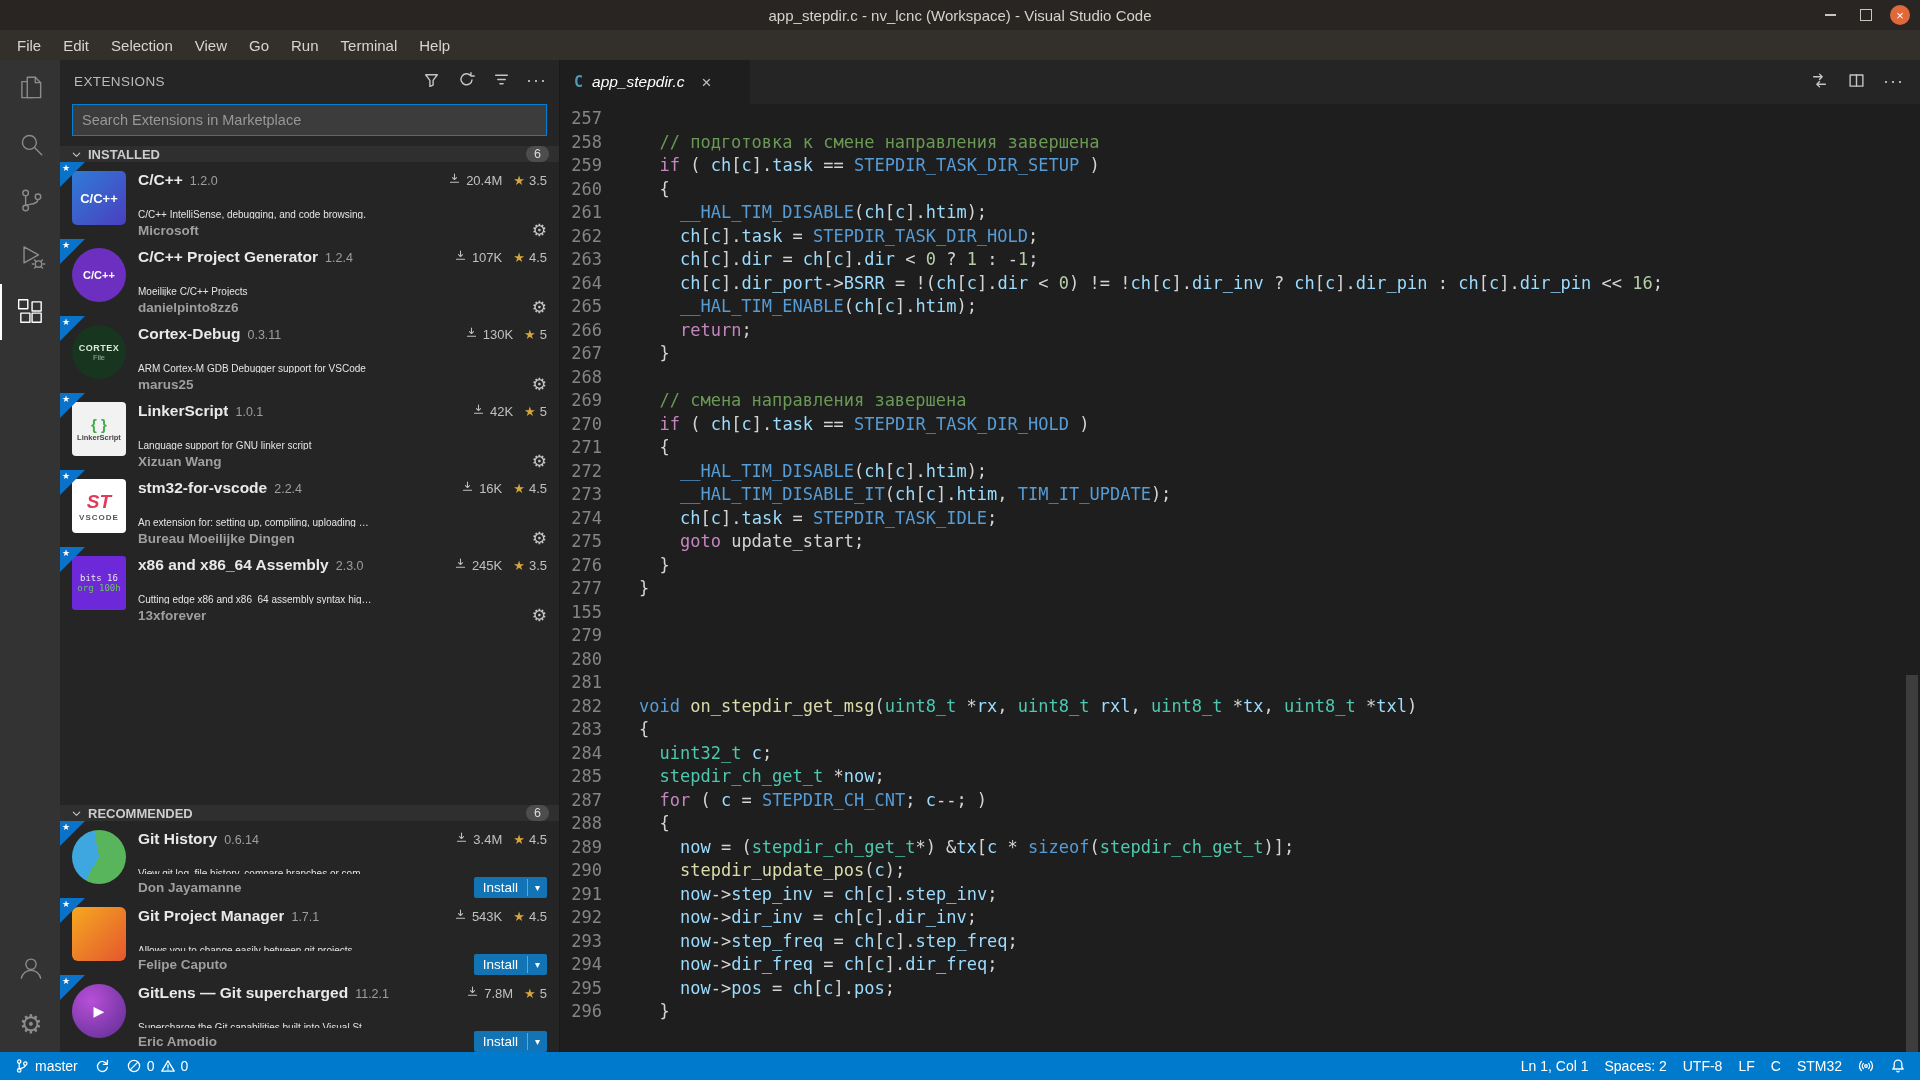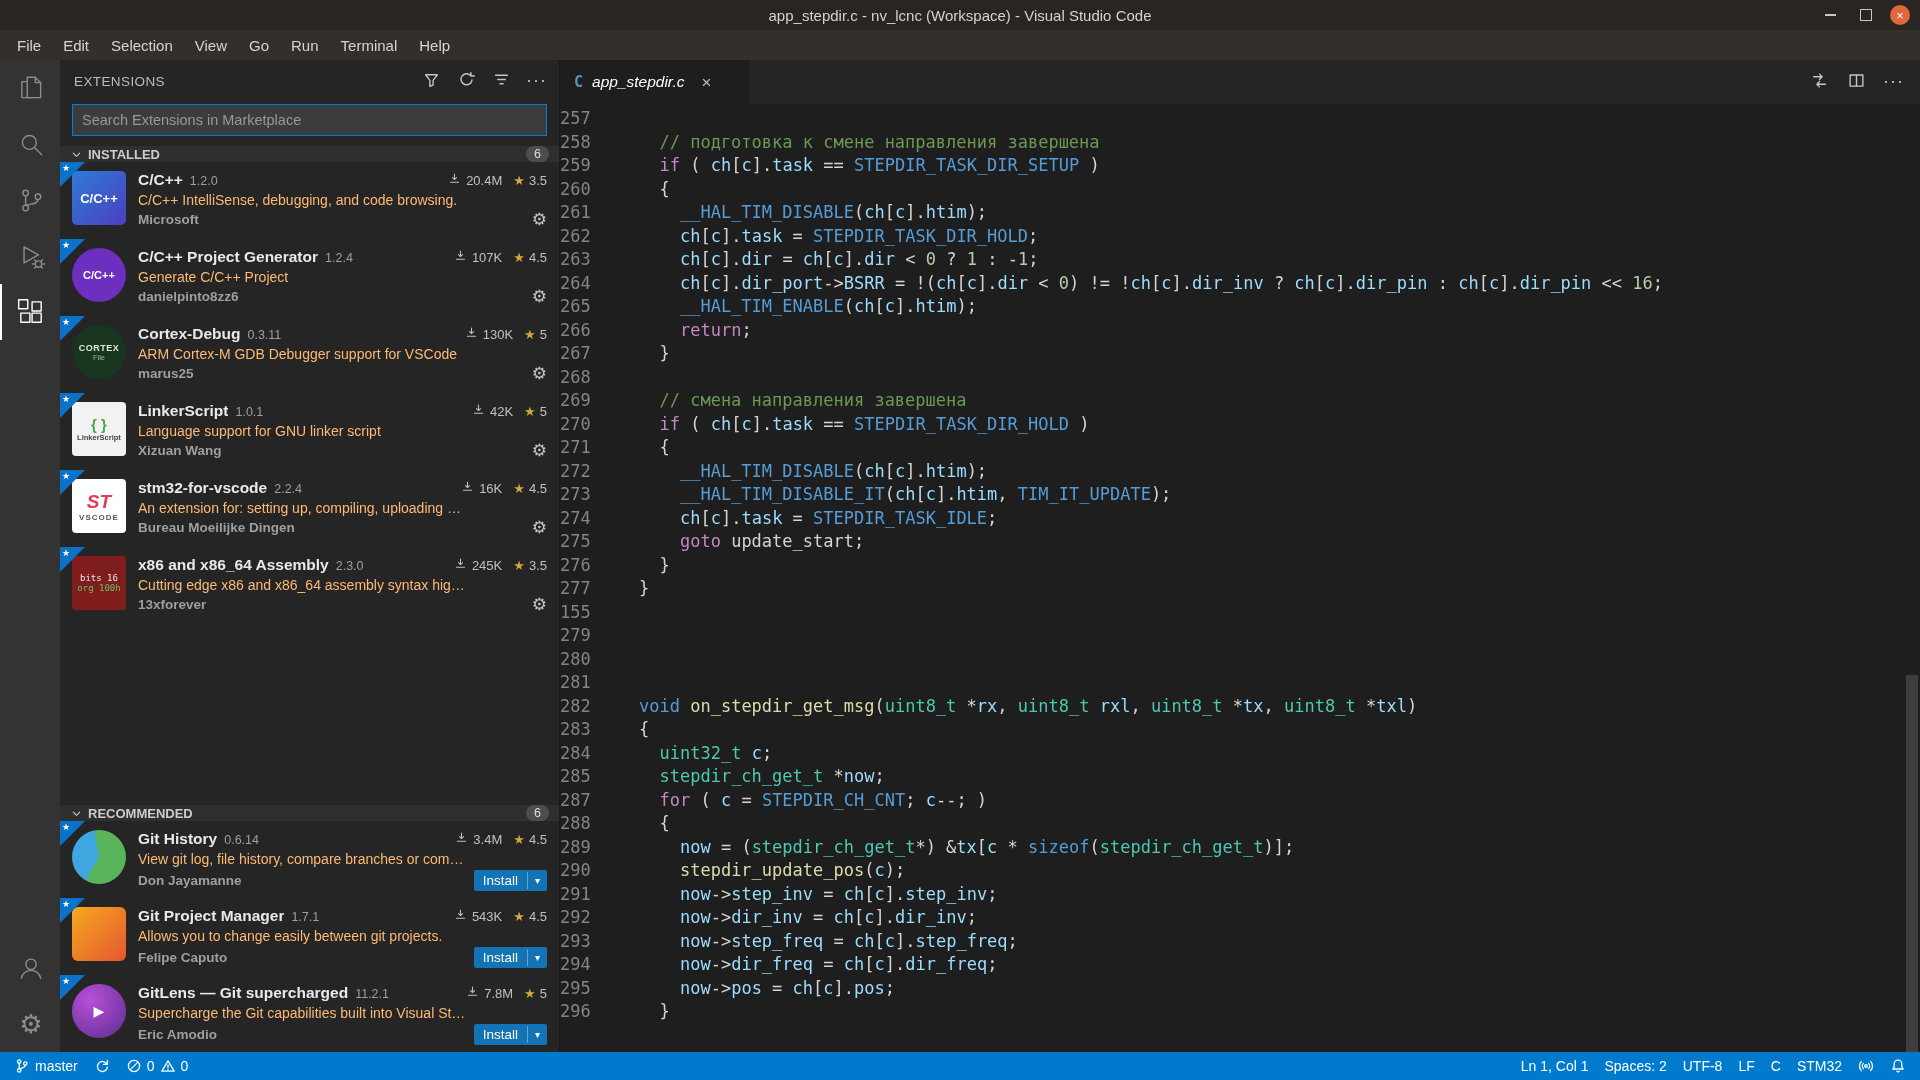--- a/index.html
+++ b/index.html
@@ -68,21 +68,21 @@
   .ext-body{flex:1;min-width:0;display:flex;flex-direction:column}
   .row1{display:flex;align-items:baseline;gap:7px}
   .ext-name{color:#e9e9e9;font-size:15.5px;font-weight:bold;white-space:nowrap;overflow:hidden;
     text-overflow:ellipsis;min-width:0;flex:0 1 auto}
   .ext-version{color:#9e9e9e;font-size:12.5px;flex:0 0 auto}
   .meta{margin-left:auto;display:flex;gap:4px;align-items:center;color:#c0c0c0;font-size:13px;
     white-space:nowrap;flex:0 0 auto}
   .meta .dl-ic{color:#c0c0c0;margin-right:1px}
   .meta .star{color:#d6a53c;margin-left:7px}
   .meta .star::before{content:'\2605'}
-  .desc{color:#fdba74;font-size:14px;margin-top:3px;white-space:nowrap;overflow:hidden;
+  .desc{color:#e5e5e5;font-size:10px;margin-top:20px;white-space:nowrap;overflow:hidden;
     text-overflow:ellipsis}
   .row3{display:flex;align-items:center;margin-top:3px}
   .publisher{color:#9f9f9f;font-size:13.5px;font-weight:bold}
   .gear{margin-left:auto;color:#c5c5c5;font-size:17px;line-height:1}
   .install{margin-left:auto;display:flex;align-items:center;background:#1374b5;color:#fff;
     font-size:13.5px;border-radius:2px;overflow:hidden}
   .install .lbl{padding:3px 9px}
   .install .chev{padding:3px 7px;border-left:1px solid rgba(255,255,255,.35);font-size:10px}
   .install .chev::after{content:'\25BE'}
 
@@ -93,41 +93,41 @@
   .ico-cpp-project-generator .l0{color:#fff;font-weight:bold;font-size:11px}
   .ico-cortex-debug{background:#17351f;border-radius:50%}
   .ico-cortex-debug .l0{color:#d8ecd8;font-size:9px;font-weight:bold;letter-spacing:.5px}
   .ico-cortex-debug .l1{color:#8fbf8f;font-size:7.5px}
   .ico-linkerscript{background:#f2f2f2;border-radius:4px}
   .ico-linkerscript .l0{color:#3fae49;font-size:15px;font-weight:bold}
   .ico-linkerscript .l1{color:#444;font-size:7.5px;font-weight:bold}
   .ico-stm32{background:#ffffff;border-radius:4px}
   .ico-stm32 .l0{color:#e23b57;font-size:19px;font-weight:bold;font-style:italic}
   .ico-stm32 .l1{color:#555;font-size:8px;font-weight:bold;letter-spacing:1px}
-  .ico-x86-assembly{background:#7f1d1d;border-radius:3px;font-family:"DejaVu Sans Mono",monospace}
+  .ico-x86-assembly{background:#6d28d9;border-radius:3px;font-family:"DejaVu Sans Mono",monospace}
   .ico-x86-assembly .l0{color:#e8e8e8;font-size:9px}
   .ico-x86-assembly .l1{color:#69c25f;font-size:9px}
   .ico-git-history{background:conic-gradient(from 210deg,#3fa7e0 0 140deg,#58b55c 140deg 360deg);
     border-radius:50%}
   .ico-git-project-manager{background:linear-gradient(135deg,#f6a821,#e4572e);border-radius:6px}
   .ico-gitlens{background:radial-gradient(circle at 35% 30%,#b84fd8,#5c2d91);border-radius:50%}
   .ico-gitlens::after{content:'\25B6';color:#fff;font-size:14px}
 
   
   .editor{flex:1;display:flex;flex-direction:column;min-width:0;background:#1e1e1e;position:relative}
   .tabbar{flex:0 0 44px;background:#252526;display:flex;align-items:stretch}
   .tab{background:#1e1e1e;display:flex;align-items:center;gap:9px;padding:0 14px;min-width:190px}
   .tab-lang{color:#519aba;font-weight:bold;font-size:15px;font-family:"DejaVu Sans Mono",monospace}
   .tab-label{color:#ffffff;font-size:15.5px;font-style:italic}
   .tab-close{color:#c0c0c0;font-size:17px;margin-left:8px;line-height:1}
   .tab-actions{margin-left:auto;display:flex;align-items:center;gap:20px;padding-right:18px;color:#c5c5c5}
   .code-area{flex:1;overflow:hidden;padding-top:3px;position:relative;
     font-family:"DejaVu Sans Mono",monospace;font-size:17px;line-height:23.5px}
   .code-line{display:flex;white-space:pre}
-  .ln{width:64px;flex:0 0 64px;text-align:left;padding-right:22px;color:#858585}
+  .ln{width:64px;flex:0 0 64px;text-align:right;padding-right:22px;color:#858585}
   .lc{flex:1;padding-left:15px}
   .scroll-thumb{position:absolute;right:2px;top:62%;width:12px;height:38%;background:rgba(121,121,121,.35)}
 
   
   .statusbar{flex:0 0 28px;background:#007acc;display:flex;align-items:center;color:#fff;
     font-size:14px;padding:0 6px}
   .sb-seg{display:flex;align-items:center;gap:5px;padding:0 8px;height:100%}
   .sb-right{margin-left:auto;display:flex;height:100%;align-items:center}
 </style>
 </head>
@@ -297,21 +297,21 @@
                     <span class="dl-ic"><span class="icon icon-13">
                         <svg viewBox="0 0 16 16" fill="none" stroke="currentColor" stroke-width="1.3" stroke-linecap="round" stroke-linejoin="round">
                           <path d="M8 2.5v6.5M5.5 6.8 8 9.3l2.5-2.5M3 12.5h10"></path>
                         </svg>
                       </span></span>
                     <span>107K</span>
                     <span class="star"></span>
                     <span>4.5</span>
                   </span>
                 </div>
-                <div class="desc">Generate C/C++ Project</div>
+                <div class="desc">Moeilijke C/C++ Projects</div>
                 <div class="row3">
                   <span class="publisher">danielpinto8zz6</span>
                   <span class="gear">⚙</span>
                 </div>
               </div>
             </div>
             <div class="ext-item">
               <div class="ribbon"></div>
               <div class="ext-icon ico-cortex-debug">
                 <span class="l0">CORTEX</span>

